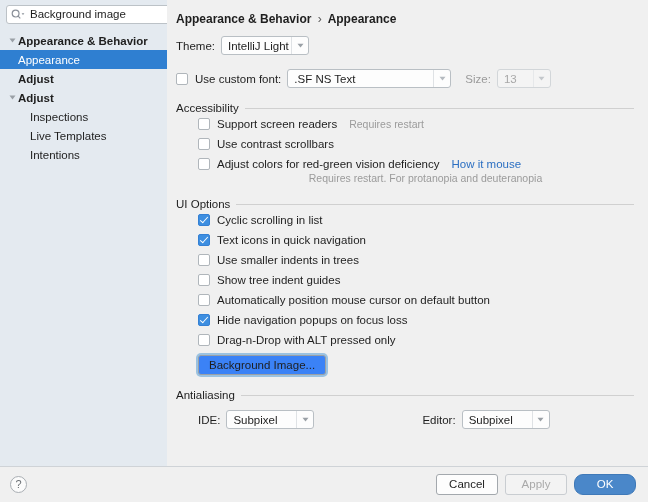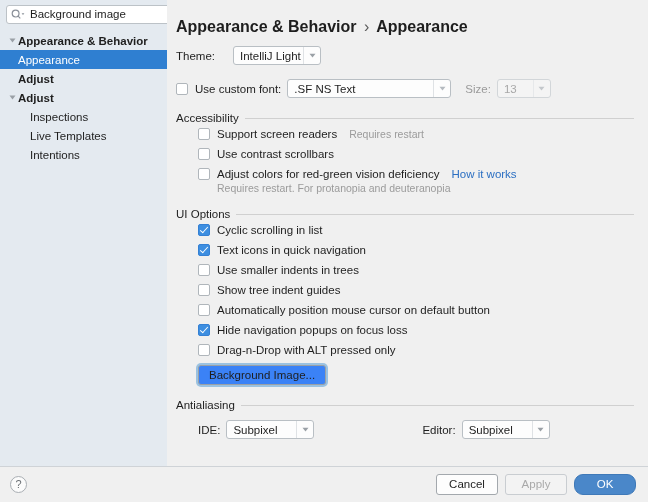--- a/index.html
+++ b/index.html
@@ -115,22 +115,22 @@
     position: absolute;
     left: 167px; top: 0;
     width: 481px;
     height: 466px;
     background: #f0f0f0;
     box-sizing: border-box;
     padding: 0 14px 0 9px;
   }
   .breadcrumb {
     font-weight: bold;
-    font-size: 16px;
-    padding-top: 18px;
+    font-size: 12px;
+    padding-top: 12px;
     color: #1e1e1e;
     white-space: nowrap;
   }
   .breadcrumb .sep {
     font-weight: normal;
     color: #5b5b5b;
     padding: 0 3px;
   }
 
   .row {
@@ -169,21 +169,21 @@
     height: 100%;
     box-sizing: border-box;
   }
   .combo.disabled {
     background: #f4f4f4;
     border-color: #d2d6d9;
     color: #a8a8a8;
   }
   .combo.disabled .combo-arrow { border-left-color: #e6e8ea; }
 
-  .theme-combo { width: 88px; margin-left: 18px; }
+  .theme-combo { width: 88px; margin-left: 6px; }
   .font-combo  { width: 164px; margin-left: 6px; }
   .size-combo  { width: 54px;  margin-left: 6px; }
   .aa-combo    { width: 88px;  margin-left: 6px; }
 
   
   .font-row { margin-top: 14px; }
 
   
   .cb {
     width: 12px; height: 12px;
@@ -244,20 +244,21 @@
     font-size: 11.5px;
     color: #2b6fc2;
     cursor: pointer;
   }
   .sub-note {
     padding-left: 41px;
     font-size: 10.5px;
     color: #9b9b9b;
     margin-top: -2px;
     margin-bottom: 14px;
+    text-align: center;
   }
 
   .bg-btn-row {
     padding-left: 22px;
     margin-top: 5px;
   }
   .push-btn {
     display: inline-block;
     height: 20px;
     line-height: 18px;
@@ -457,21 +458,21 @@
       </div>
 
       <div class="opt-row">
         <span class="cb"></span>
         <span class="opt-label">Use contrast scrollbars</span>
       </div>
 
       <div class="opt-row">
         <span class="cb"></span>
         <span class="opt-label">Adjust colors for red-green vision deficiency</span>
-        <span class="link">How it works</span>
+        <span class="link">How it mouse</span>
       </div>
 
       <div class="sub-note">Requires restart. For protanopia and deuteranopia</div>
     </div>
 
     <div class="section">
       <div class="section-head">
         <span class="section-title">UI Options</span>
         <span class="section-rule"></span>
       </div>

